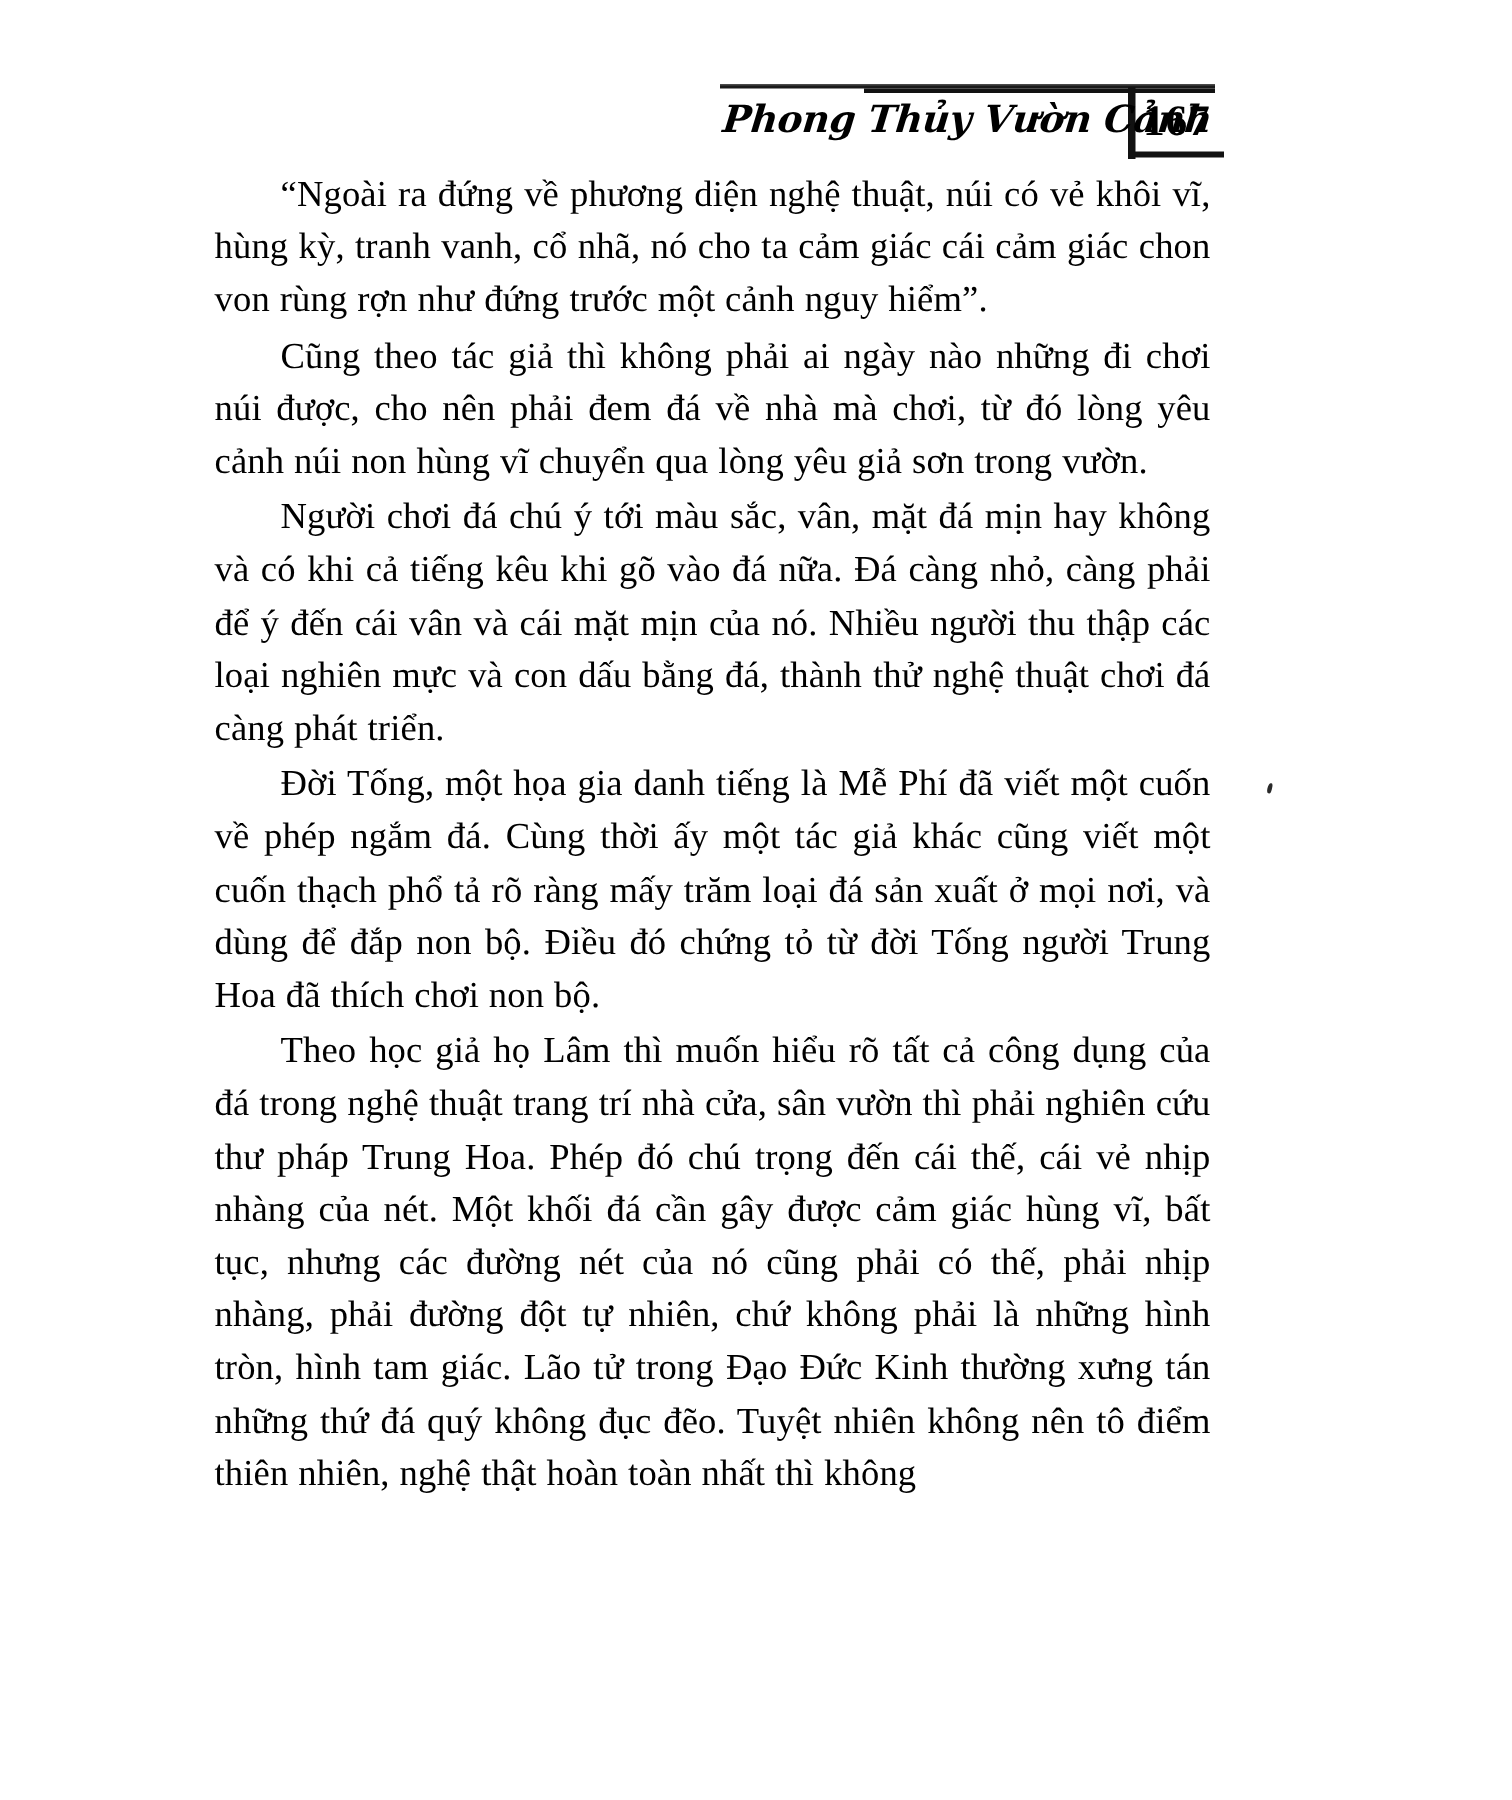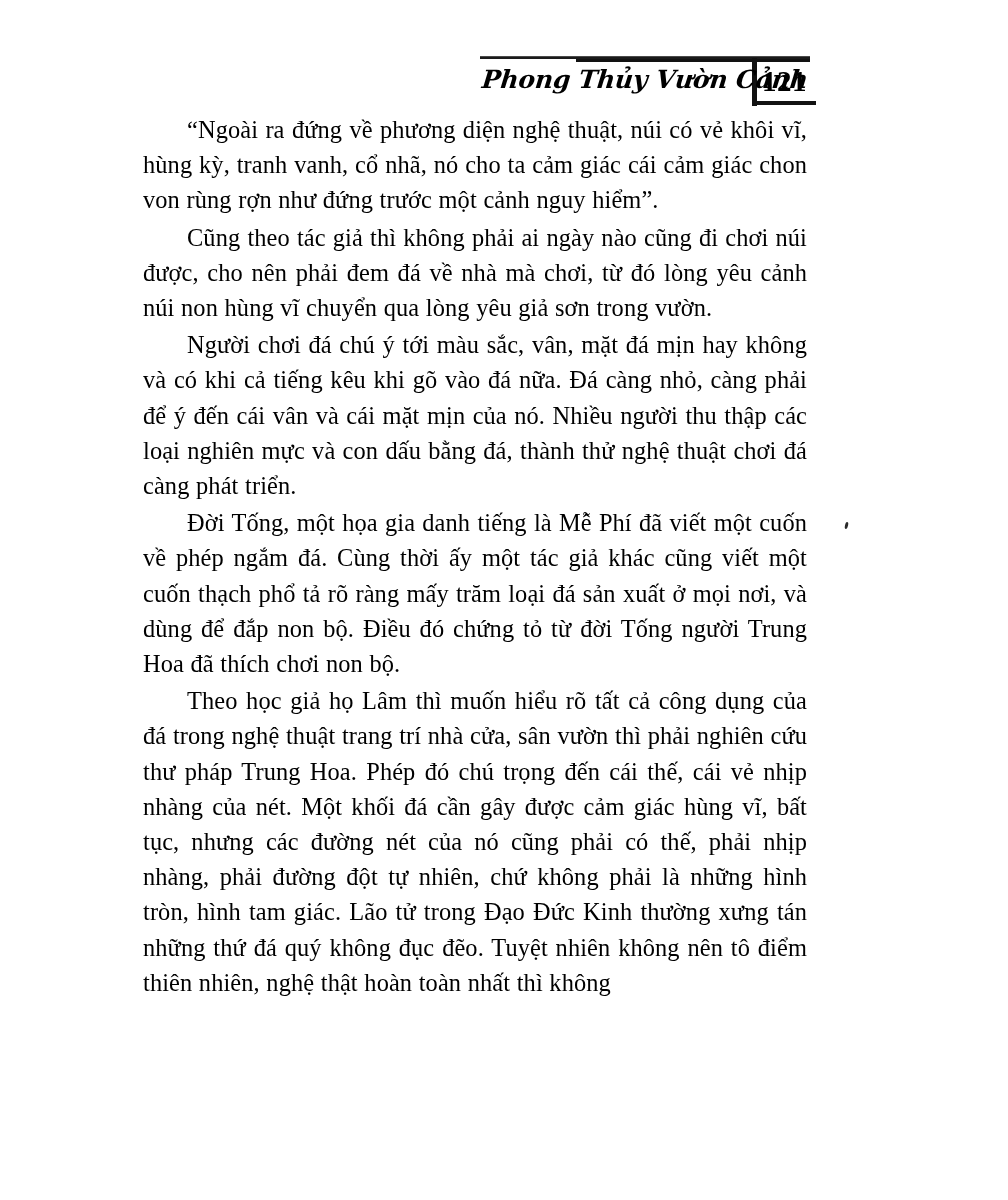--- a/index.html
+++ b/index.html
@@ -131,26 +131,26 @@
 <body>
 
 <div class="page">
 
   <div class="running-head">
     <div class="head-rule"></div>
     <div class="head-rule-thick"></div>
     <div class="head-vert"></div>
     <div class="head-underline"></div>
     <div class="head-title">Phong Thủy Vườn Cảnh</div>
-    <div class="head-folio">121</div>
+    <div class="head-folio">167</div>
   </div>
 
   <div class="body-col">
     <p class="para">“Ngoài ra đứng về phương diện nghệ thuật, núi có vẻ khôi vĩ, hùng kỳ, tranh vanh, cổ nhã, nó cho ta cảm giác cái cảm giác chon von rùng rợn như đứng trước một cảnh nguy hiểm”.</p>
-    <p class="para">Cũng theo tác giả thì  không phải ai ngày nào cũng đi chơi núi được, cho nên phải đem đá về nhà mà chơi, từ đó lòng yêu cảnh núi non hùng vĩ chuyển qua lòng yêu giả sơn trong vườn.</p>
+    <p class="para">Cũng theo tác giả thì  không phải ai ngày nào những đi chơi núi được, cho nên phải đem đá về nhà mà chơi, từ đó lòng yêu cảnh núi non hùng vĩ chuyển qua lòng yêu giả sơn trong vườn.</p>
     <p class="para">Người chơi đá chú ý tới màu sắc, vân, mặt đá mịn hay không và có khi cả tiếng kêu khi gõ vào đá nữa. Đá càng nhỏ, càng phải để ý đến cái vân và cái mặt mịn của nó. Nhiều người thu thập các loại nghiên mực và con dấu bằng đá, thành thử nghệ thuật chơi đá càng phát triển.</p>
     <p class="para">Đời Tống, một họa gia danh tiếng là Mễ Phí  đã viết một cuốn về phép ngắm đá. Cùng thời ấy một tác giả khác cũng viết một cuốn thạch phổ tả rõ ràng mấy trăm loại đá sản xuất ở mọi nơi, và dùng để đắp non bộ. Điều đó chứng tỏ từ đời Tống người Trung Hoa đã thích chơi non bộ.</p>
     <p class="para">Theo học giả họ Lâm thì  muốn hiểu rõ tất cả công dụng của đá trong nghệ thuật trang trí nhà cửa, sân vườn thì phải nghiên cứu thư pháp Trung Hoa. Phép đó chú trọng đến cái thế, cái vẻ nhịp nhàng của nét. Một khối đá cần gây được cảm giác hùng vĩ, bất tục, nhưng các đường nét của nó cũng phải có thế, phải nhịp nhàng, phải đường đột tự nhiên, chứ không phải là những hình tròn, hình tam giác. Lão tử trong Đạo Đức Kinh thường xưng tán những thứ đá quý không đục đẽo. Tuyệt nhiên không nên tô điểm thiên nhiên, nghệ thật hoàn toàn nhất thì không</p>
   </div>
 
   <div class="speck"></div>
 
 </div>
 
 </body></html>

